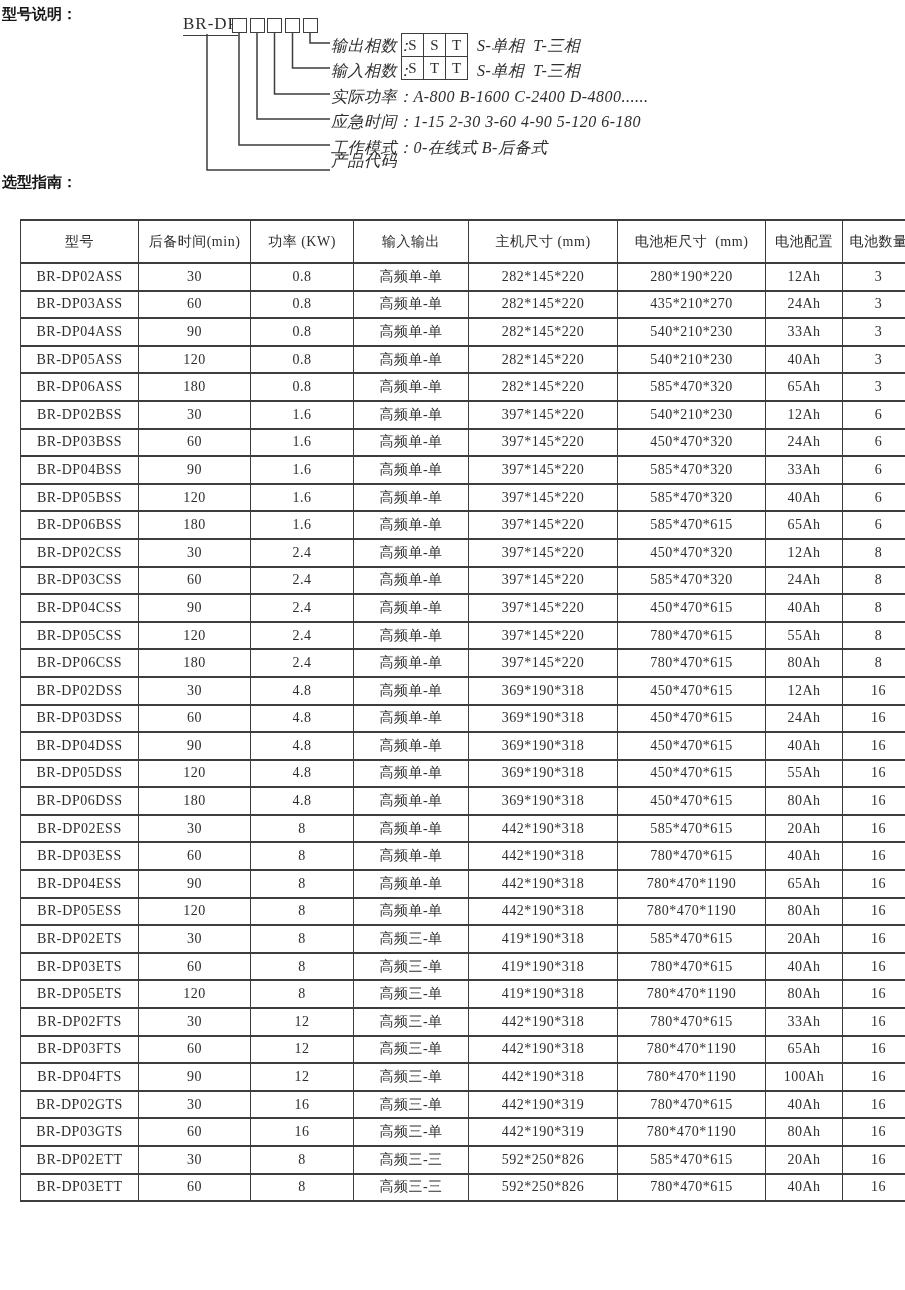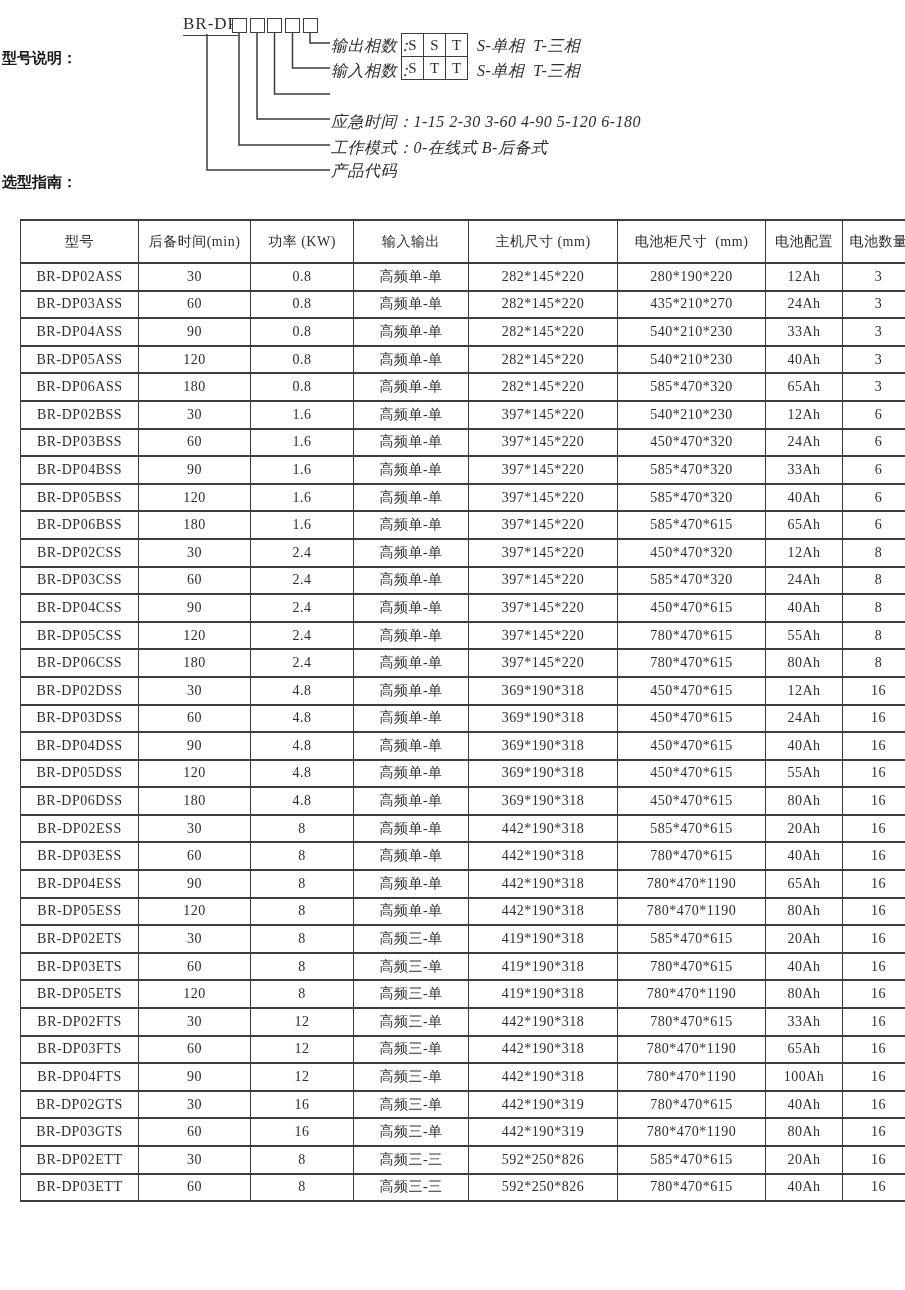--- a/index.html
+++ b/index.html
@@ -6,21 +6,21 @@
   body{
     width:905px;height:1290px;position:relative;background:#ffffff;
     font-family:"Liberation Serif","DejaVu Serif",serif;
     color:#2d2d2d;overflow:hidden;
   }
   .heading{
     position:absolute;left:2px;
     font-family:"Liberation Sans","DejaVu Sans",sans-serif;
     font-weight:bold;font-size:15px;color:#161616;white-space:pre;
   }
-  #heading-model{top:5px;margin-top:44px;}
+  #heading-model{top:5px;}
   #heading-guide{top:173px;}
 
   
   .diagram{position:absolute;left:0;top:0;width:905px;height:215px;}
   .model-prefix{
     position:absolute;left:183px;top:14px;font-size:17px;letter-spacing:1px;
     border-bottom:1.5px solid #3d3d3d;padding-bottom:1px;white-space:pre;
   }
   .digit-box{
     position:absolute;top:18px;width:15px;height:15px;box-sizing:border-box;
@@ -91,26 +91,27 @@
       <td>T</td>
     </tr>
     <tr>
       <td>S</td>
       <td>T</td>
       <td>T</td>
     </tr>
   </tbody>
     </table>
 
+  <span class="dline" style="left:331px;top:87px"><span>实际功率：</span><span>A-800 B-1600 C-2400 D-4800......</span></span>
 
   <span class="dline" style="left:331px;top:112px"><span>应急时间：</span><span>1-15 2-30 3-60 4-90 5-120 6-180</span></span>
 
   <span class="dline" style="left:331px;top:138px"><span>工作模式：</span><span>0-在线式 B-后备式</span></span>
 
-  <span class="dline" style="left:331px;top:161px">产品代码</span>
+  <span class="dline" style="left:331px;top:151px">产品代码</span>
 </div>
 
 <div class="heading" id="heading-guide">选型指南：</div>
 
 <table class="sel-table">
   <colgroup>
     <col class="c0">
       <col class="c1">
       <col class="c2">
       <col class="c3">

